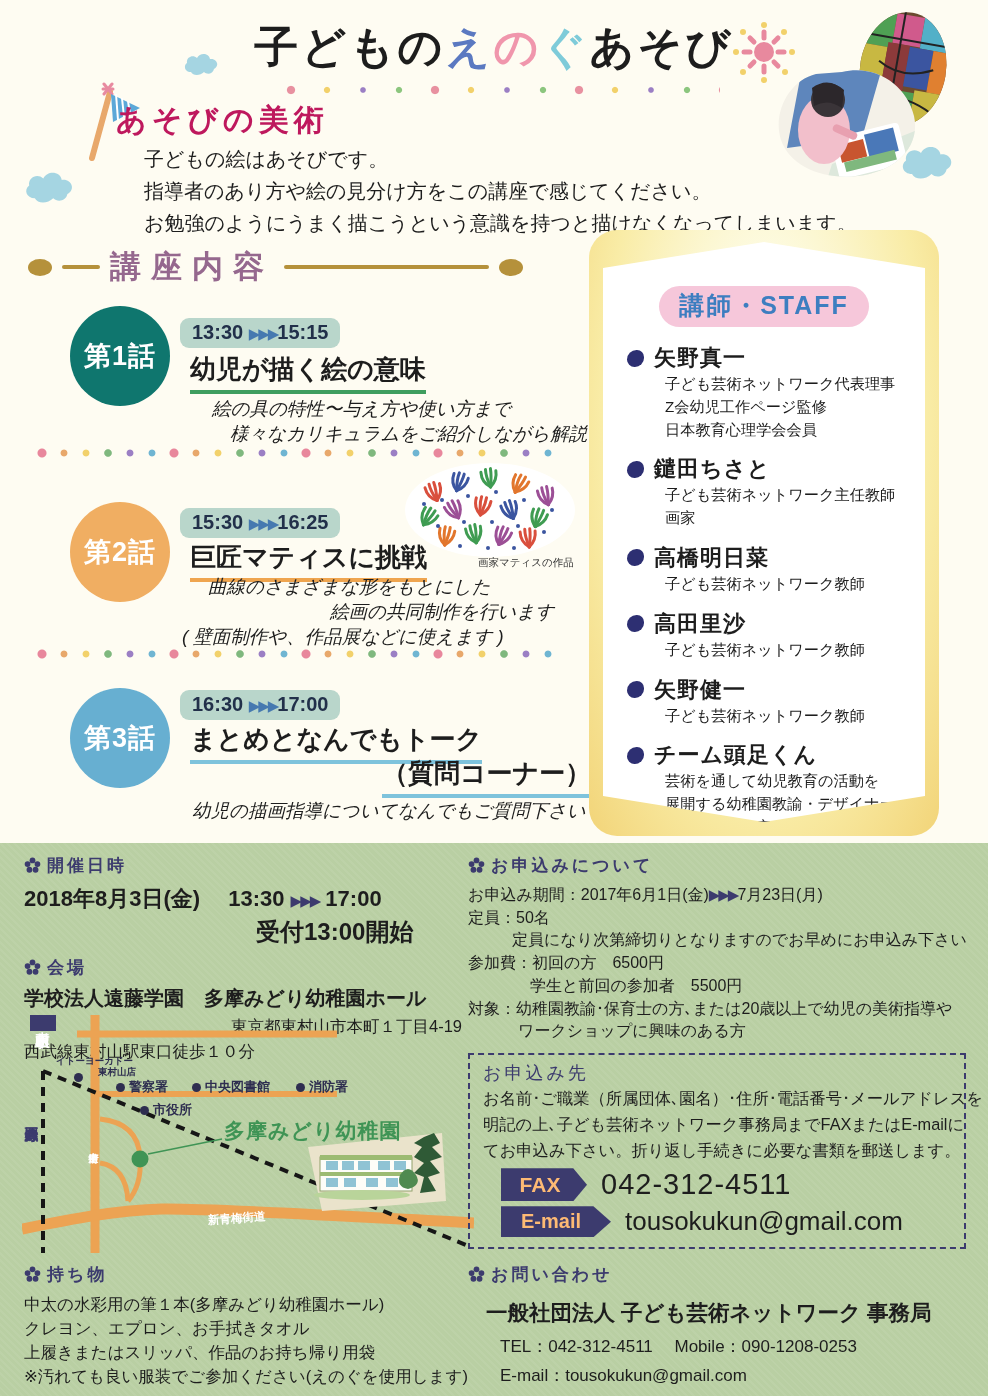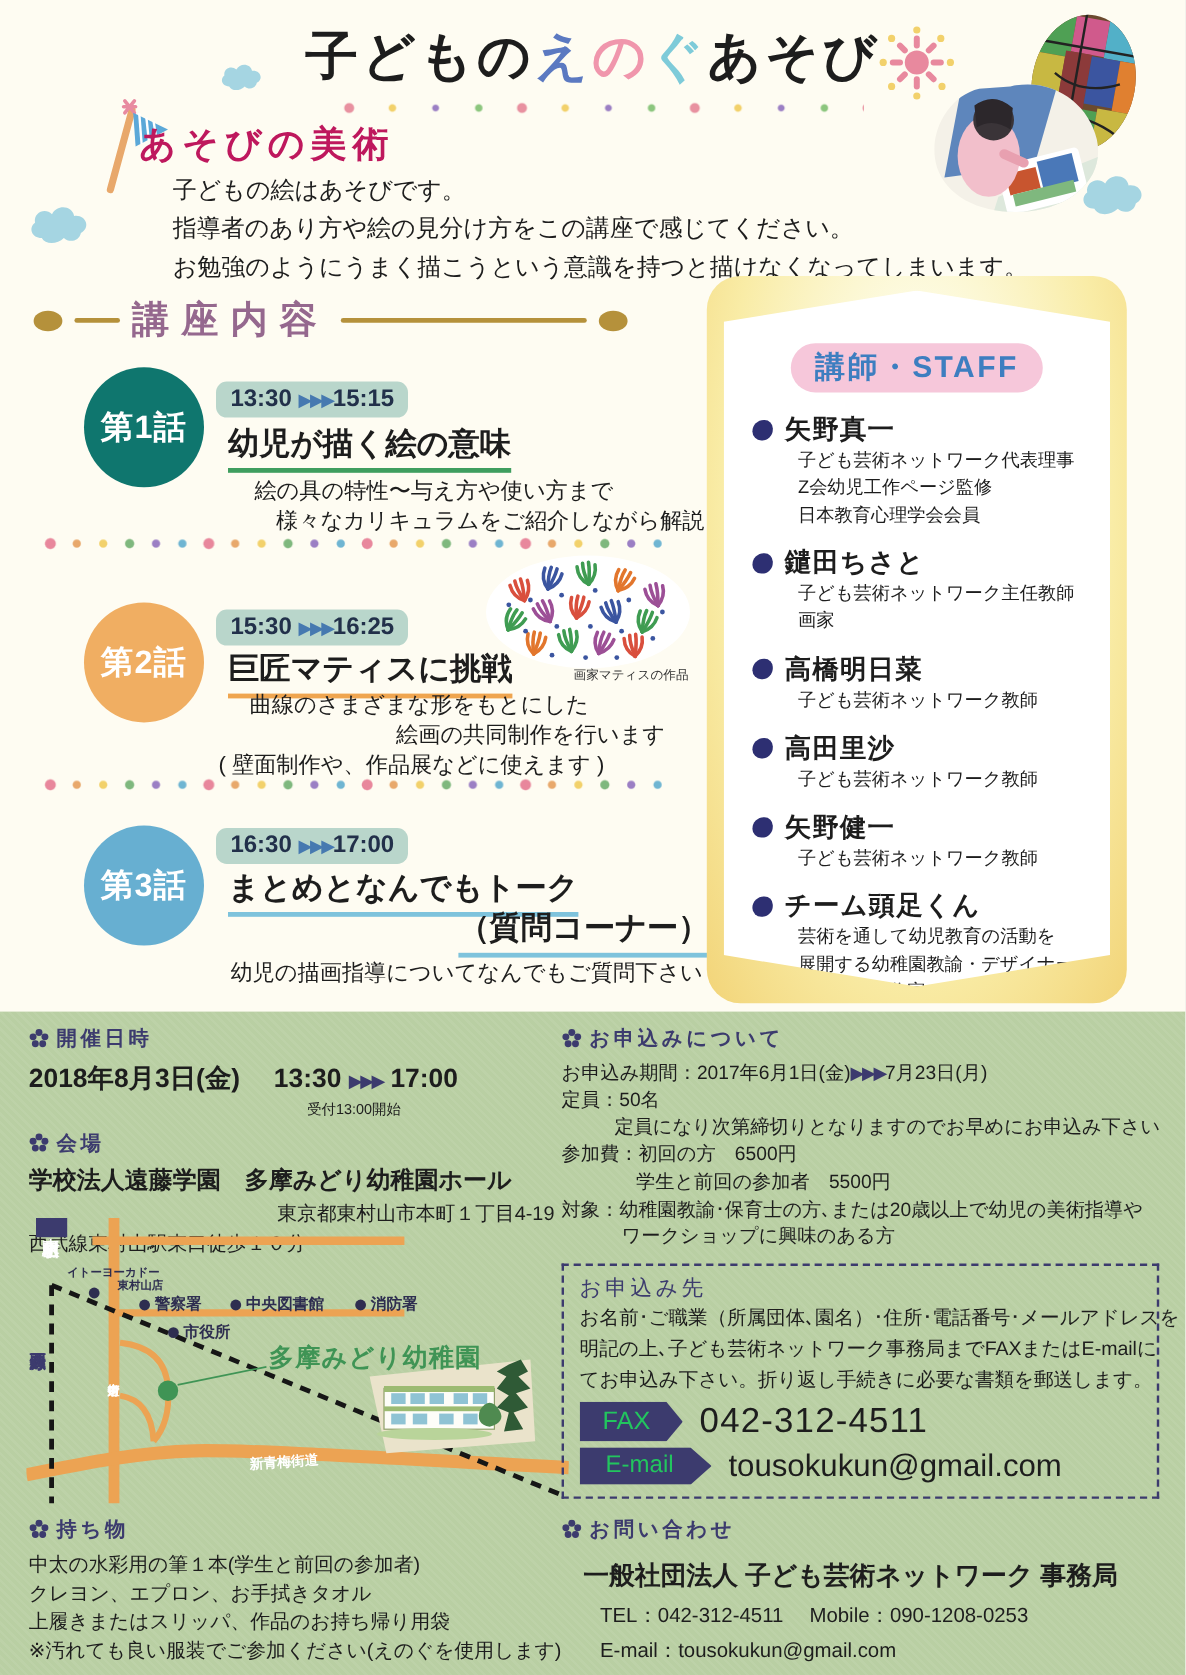--- a/index.html
+++ b/index.html
@@ -29,21 +29,21 @@
   .course-head .txt{font-size:31px;font-weight:bold;color:#95688E;letter-spacing:10px;}
   
   .s-circle{width:100px;height:100px;border-radius:50%;display:flex;align-items:center;justify-content:center;
     color:#fff;font-size:27px;font-weight:bold;letter-spacing:1px;}
   .c1{background:#0f766e}.c2{background:#F0AE62}.c3{background:#67AFD1}
   .time-badge{display:inline-block;background:#B9D6CB;border-radius:9px;padding:3px 12px 4px;
     font-size:20px;font-weight:bold;color:#22304A;}
   .time-badge .arr{color:#4679B0;font-size:15px;letter-spacing:-2px;}
   .s-title{font-size:26px;font-weight:bold;padding-bottom:3px;border-bottom:4px solid;}
   .u1{border-color:#3F9E5F}.u2{border-color:#EFA54F}.u3{border-color:#7EC3DC}
-  .s-desc{font-size:18.5px;}
+  .s-desc{font-size:18.5px;font-style:italic;}
   .dot-sep{height:12px;
     background-image:
       radial-gradient(circle at 6px 6px,#E8879C 4px,transparent 5px),
       radial-gradient(circle at 28px 6px,#E8A86B 2.9px,transparent 3.9px),
       radial-gradient(circle at 50px 6px,#F2D16B 2.9px,transparent 3.9px),
       radial-gradient(circle at 72px 6px,#7FB87E 3.3px,transparent 4.3px),
       radial-gradient(circle at 94px 6px,#9B7FC4 2.9px,transparent 3.9px),
       radial-gradient(circle at 116px 6px,#6FB5D2 2.9px,transparent 3.9px);
     background-size:132px 12px;background-repeat:repeat-x;}
   .m-caption{font-size:10.5px;color:#333;}
@@ -63,22 +63,22 @@
   
   .green{left:0;top:843px;width:988px;height:553px;background:#B9CFA3;
     background-image:repeating-linear-gradient(45deg,rgba(255,255,255,.06) 0 2px,transparent 2px 5px);}
   .gcol{position:absolute;}
   .ghead{display:flex;align-items:center;gap:6px;font-size:17px;font-weight:bold;color:#3C3B6E;letter-spacing:3px;}
   .navy{color:#3C3B6E}
   .big-date{font-size:22px;font-weight:bold;}
   .big-date .arr,.app-arr{color:#3C3B6E;font-size:15px;letter-spacing:-2px;}
   .gl{font-size:16px;line-height:1.4;}
   .dash-box{border:2px dashed #3C3B6E;padding:6px 13px 10px;box-sizing:border-box;}
-  .tag{display:inline-flex;align-items:center;justify-content:center;background:#3C3B6E;color:#22c55e;font-weight:normal;
-    clip-path:polygon(0 0,84% 0,100% 50%,84% 100%,0 100%);}
+  .tag{display:inline-flex;align-items:center;justify-content:center;background:#3C3B6E;color:#fdba74;font-weight:bold;
+    clip-path:polygon(0 0,84% 0,100% 50%,84% 100%,0 100%);margin-left:18px;}
   .v{writing-mode:vertical-rl;text-orientation:upright;}
   .map{left:22px;top:172px;width:452px;height:238px;}
   .map svg{position:absolute;left:0;top:0;}
   .poi{display:flex;align-items:center;gap:4px;font-size:13px;font-weight:bold;color:#2E2E50;}
   .poi .pd{width:9px;height:9px;border-radius:50%;background:#2E2E50;flex:0 0 auto;}
 </style>
 </head>
 <body>
 
 <div class="page">
@@ -331,21 +331,21 @@
               <circle cx="6.4" cy="15" r="3.4"></circle>
               <circle cx="4.2" cy="8.3" r="3.4"></circle>
             </g>
           </svg>
         <span>開催日時</span>
       </div>
       <div class="big-date" style="margin-top:7px">
         <span>2018年8月3日(金)</span>　
         <span>13:30</span> <span class="arr">▶▶▶</span> <span>17:00</span>
       </div>
-      <div style="font-size:12px;font-weight:normal;margin:2px 0 8px 232px">受付13:00開始</div>
+      <div style="font-size:24px;font-weight:bold;margin:2px 0 8px 232px">受付13:00開始</div>
       <div class="ghead">
         <svg width="17" height="17" viewBox="0 0 20 20">
             <g fill="#3C3B6E">
               <circle cx="10" cy="4" r="3.4"></circle>
               <circle cx="15.8" cy="8.3" r="3.4"></circle>
               <circle cx="13.6" cy="15" r="3.4"></circle>
               <circle cx="6.4" cy="15" r="3.4"></circle>
               <circle cx="4.2" cy="8.3" r="3.4"></circle>
             </g>
           </svg>
@@ -426,21 +426,21 @@
               <circle cx="10" cy="4" r="3.4"></circle>
               <circle cx="15.8" cy="8.3" r="3.4"></circle>
               <circle cx="13.6" cy="15" r="3.4"></circle>
               <circle cx="6.4" cy="15" r="3.4"></circle>
               <circle cx="4.2" cy="8.3" r="3.4"></circle>
             </g>
           </svg>
         <span>持ち物</span>
       </div>
       <div class="gl" style="margin-top:6px;font-size:16.5px;line-height:1.46;white-space:nowrap">
-        <div>中太の水彩用の筆１本(学生と前回の参加者)</div>
+        <div>中太の水彩用の筆１本(多摩みどり幼稚園ホール)</div>
         <div>クレヨン、エプロン、お手拭きタオル</div>
         <div>上履きまたはスリッパ、作品のお持ち帰り用袋</div>
         <div>※汚れても良い服装でご参加ください(えのぐを使用します)</div>
       </div>
     </div>
 
     <div class="gcol" style="left:468px;top:11px;width:500px">
       <div class="ghead">
         <svg width="17" height="17" viewBox="0 0 20 20">
             <g fill="#3C3B6E">

